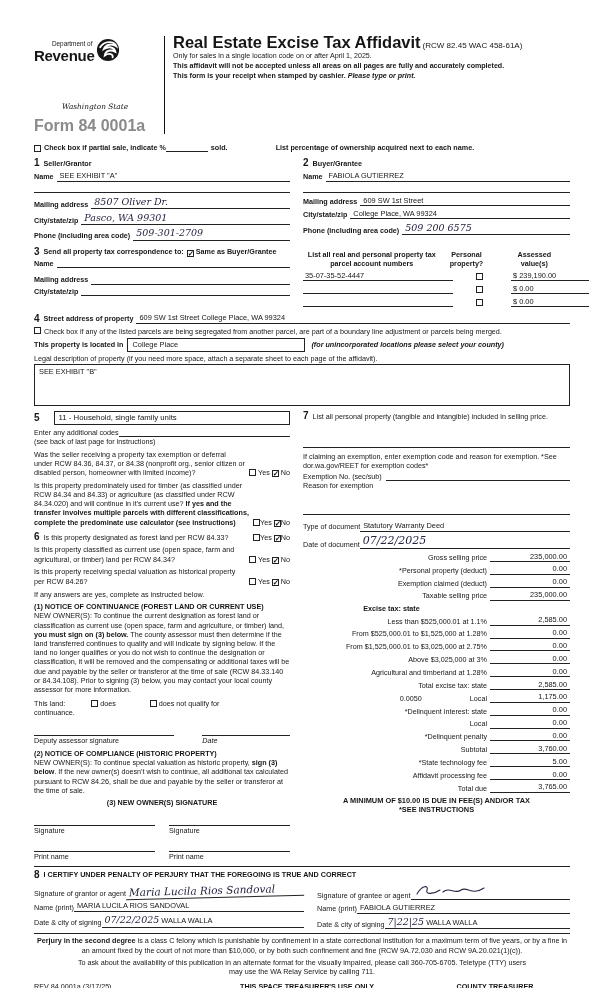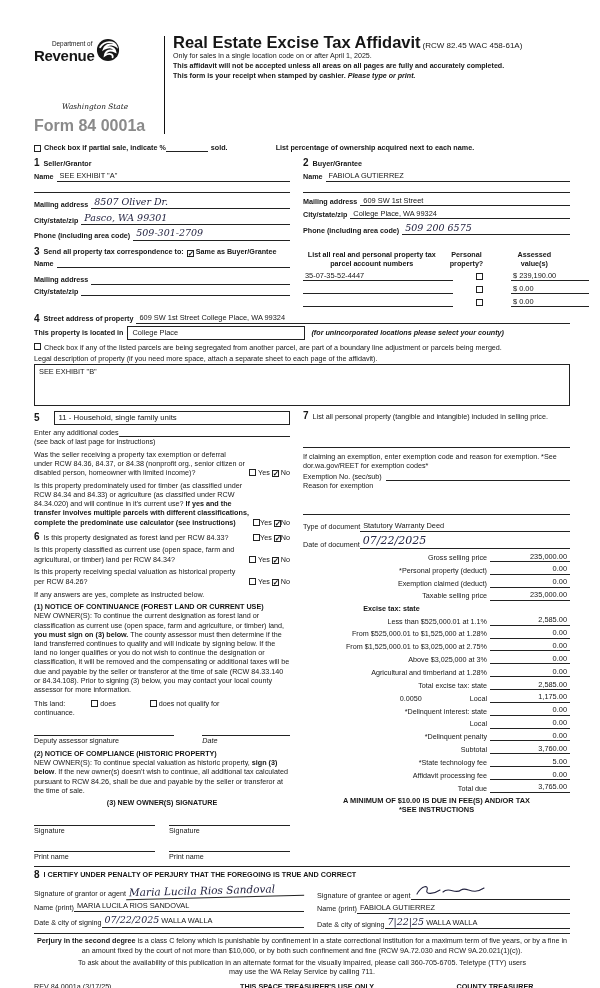--- a/index.html
+++ b/index.html
@@ -207,28 +207,28 @@
       </div>
     </div>
   </div>
 
   <div style="margin-top:6px;">
     <div class="row" style="margin-top:0;">
       <span class="secnum">4</span>
       <span class="lbl">Street address of property</span>
       <span class="fill typed">609 SW 1st Street College Place, WA  99324</span>
     </div>
+    <div style="display:flex; align-items:flex-start; margin-top:3px;">
+      <span class="cb"></span>
+      <span style="margin-left:3px;">Check box if any of the listed parcels are being segregated from another parcel, are part of a boundary line adjustment or parcels being merged.</span>
+    </div>
     <div style="display:flex; align-items:center; margin-top:2.5px;">
       <span class="bold">This property is located in</span>
       <span class="box typed" style="width:178px; margin-left:4px;">College Place</span>
       <span class="bold it" style="margin-left:6px;">(for unincorporated locations please select your county)</span>
-    </div>
-    <div style="display:flex; align-items:flex-start; margin-top:3px;">
-      <span class="cb"></span>
-      <span style="margin-left:3px;">Check box if any of the listed parcels are being segregated from another parcel, are part of a boundary line adjustment or parcels being merged.</span>
     </div>
     <div style="margin-top:2px;">Legal description of property (if you need more space, attach a separate sheet to each page of the affidavit).</div>
     <div class="legal-box typed">SEE EXHIBIT "B"</div>
   </div>
 
   <div class="cols" style="margin-top:5px;">
 
     <div class="colL">
       <div style="display:flex; align-items:center;">
         <span class="secnum">5</span>

